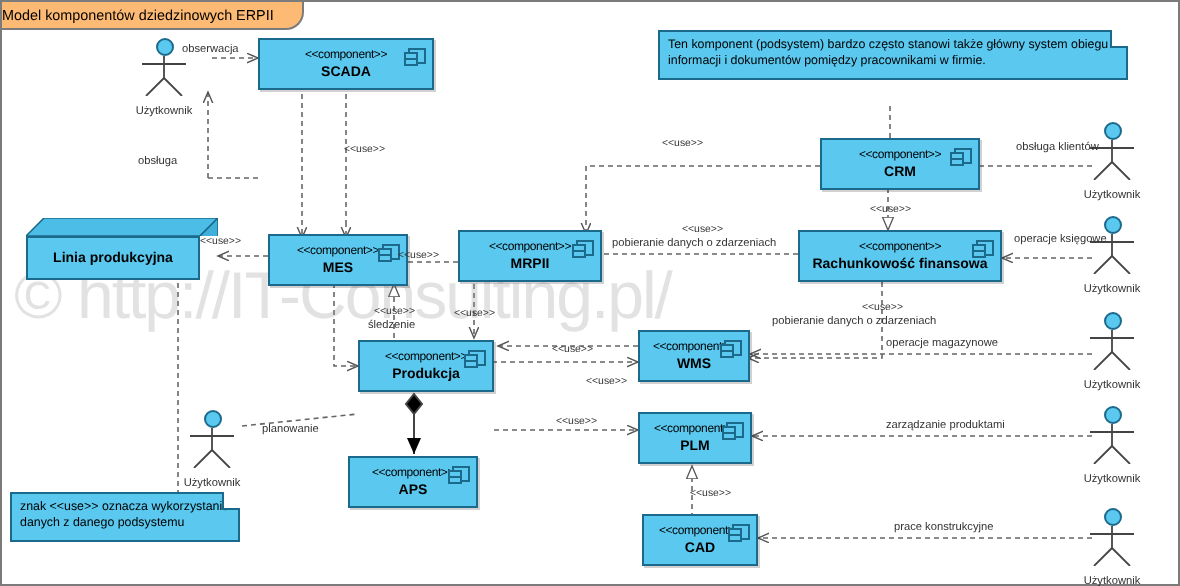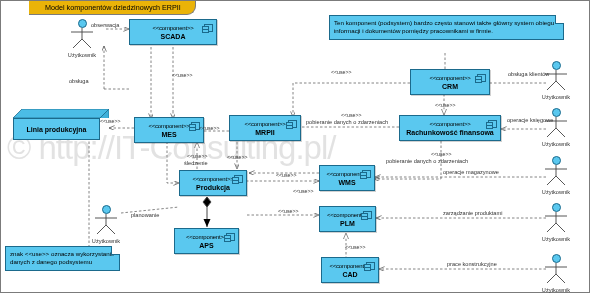--- a/index.html
+++ b/index.html
@@ -12,29 +12,28 @@
     position:relative;
   }
   #diagram {
     position:absolute; left:0; top:0; width:590px; height:293px;
     border:1px solid #7b7b7b;
     background:#ffffff;
   }
   
   .frame-title {
     position:absolute; left:0; top:0;
-    height:14px; padding:1px 14px 0 16px;
+    height:14px; padding:1px 14px 0 0;
     font-size:7.2px; color:#000;
     border-right:1px solid #7b7b7b;
     border-bottom:1px solid #7b7b7b;
-    background:#eab308;
+    background:#fdba74;
     white-space:nowrap;
     line-height:12px;
     border-bottom-right-radius:9px;
-    margin-left:28px;
   }
 
   
   .component {
     position:absolute;
     background:#5ac8ef;
     border:1px solid #1b6a8c;
     color:#000;
     text-align:center;
     box-shadow:1px 1px 0 rgba(0,0,0,.18);

